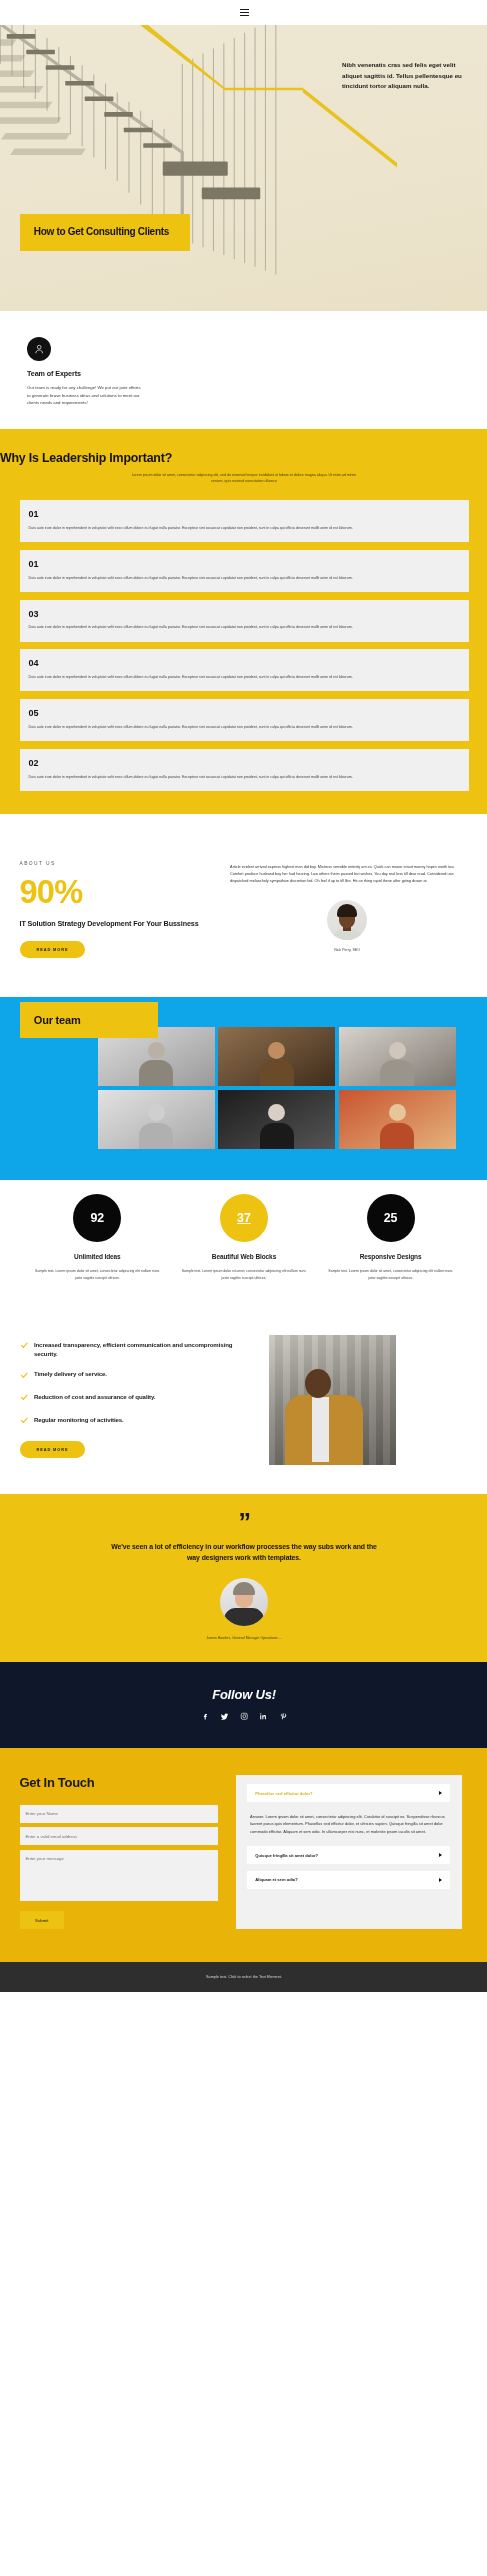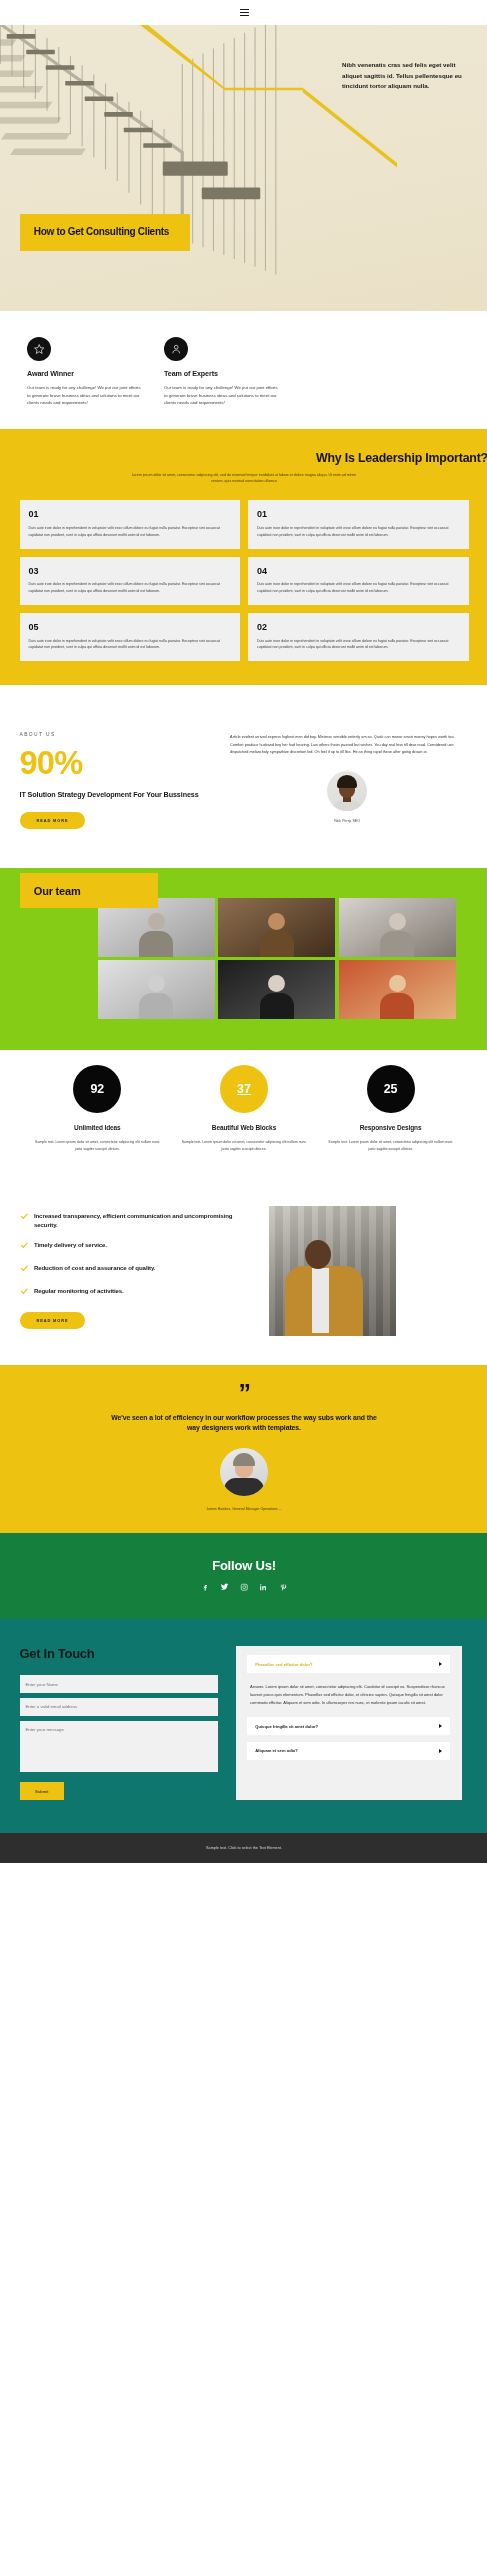--- a/index.html
+++ b/index.html
@@ -71,23 +71,23 @@
     overflow: hidden; position: relative; margin-bottom: 14.3px;
   }
   .about-avatar .head { position:absolute; left:17px; top:5.2px; width:17px; height:17px; border-radius:50%; background:#6b4a32; }
   .about-avatar .cap  { position:absolute; left:15.6px; top:2.6px; width:20px; height:7.8px; border-radius:5.2px 5.2px 1.3px 1.3px; background:#e0b728; }
   .about-avatar .body { position:absolute; left:2.6px; top:19.5px; width:46px; height:31px; border-radius:17px 17px 0 0; background:#fafafa; }
   .about-avatar .arm  { position:absolute; left:26px; top:18px; width:11.7px; height:14.3px; border-radius:6.5px; background:#f1f1f1; }
   .about-card h2 { font-size: 12.4px; font-weight: 800; letter-spacing: -0.3px; color: #16120a; }
 
   
   .lead { background: #edc211; padding: 22px 0 23.4px; }
-  .lead h2 { text-align: right; font-size: 12.4px; font-weight: 800; letter-spacing: -0.2px; margin-bottom: 6.5px; color: #17130a; }
+  .lead h2 { text-align: left; font-size: 12.4px; font-weight: 800; letter-spacing: -0.2px; margin-bottom: 6.5px; color: #17130a; }
   .lead .sub { text-align: center; font-size: 3.6px; line-height: 1.8; color: #4a3f14; max-width: 228px; margin: 0 auto 15.6px; }
-  .grid3 { display: grid; grid-template-columns: repeat(2, 1fr); gap: 7.8px; padding: 0 19.5px; border-radius: 12px; }
+  .grid3 { display: grid; grid-template-columns: repeat(1, 1fr); gap: 7.8px; padding: 0 19.5px; border-radius: 12px; }
   .lcard { background: #f0f0f0; padding: 9px 9px 10.4px; }
   .lcard .num { font-size: 9px; font-weight: 800; margin-bottom: 5.9px; color: #111; }
   .lcard p { font-size: 3.6px; line-height: 1.85; color: #3e3e3e; }
 
   
   .aboutus { display: flex; padding: 47px 19.5px 39px; gap: 15.6px; background: #fff; }
   .au-left { width: 195px; }
   .au-kicker { font-size: 4.9px; letter-spacing: 1.4px; color: #555; margin-bottom: 10.4px; }
   .au-pct { font-size: 32.5px; font-weight: 800; color: #edc211; line-height: 1; margin-bottom: 10.4px; letter-spacing: -0.7px; }
   .au-head { font-size: 7.2px; font-weight: 800; line-height: 1.42; margin-bottom: 11.7px; letter-spacing: -0.1px; }
@@ -104,21 +104,21 @@
     margin: 0 auto 7.8px; 
   }
   .au-face .hair { position:absolute; left:10.4px; top:3.9px; width:19.5px; height:13px; border-radius:9.8px 9.8px 2.6px 2.6px; background:#241a12; }
   .au-face .fc   { position:absolute; left:12.4px; top:8.5px; width:15.6px; height:19px; border-radius:7.8px 7.8px 7.8px 7.8px; background:#6d4326; }
   .au-face .nk   { position:absolute; left:16.3px; top:24px; width:7.8px; height:7.2px; background:#5e3820; }
   .au-face .sh   { position:absolute; left:5.9px; top:29px; width:29px; height:14.3px; border-radius:10.4px 10.4px 0 0; background:#d9d9d4; }
   .au-cap { text-align: center; font-size: 3.6px; color: #444; }
   .au-facewrap { width: 78px; margin: 0 auto; }
 
   
-  .team { padding: 5.2px 0 31px; background: #84cc16; position: relative; }
+  .team { padding: 5.2px 0 31px; background: #0ea5e9; position: relative; }
   .team-title {
     background: #edc211; width: 138px; margin-left: 19.5px;
     padding: 11.7px 0 11.7px 14.3px; font-size: 11px; font-weight: 800; letter-spacing: -0.2px; color: #17130a;
     position: relative; z-index: 2;
   }
   .team-grid {
     display: grid; grid-template-columns: repeat(3, 1fr); gap: 3.3px;
     padding: 0 32.5px 0 98px; margin-top: -10.4px;
   }
   .tcell { height: 59px; position: relative; overflow: hidden; background: #cfcfcf; }
@@ -173,27 +173,27 @@
   .testi-avatar {
     width: 48px; height: 48px; border-radius: 50%; margin: 0 auto 10.4px;
     background: linear-gradient(160deg,#ececec,#cfcfcf); position: relative; overflow: hidden;
   }
   .testi-avatar .h1_ { position:absolute; left:13px; top:4.6px; width:22px; height:13px; border-radius:11px 11px 1.3px 1.3px; background:#8c8577; }
   .testi-avatar .f1_ { position:absolute; left:15px; top:9px; width:18px; height:21px; border-radius:8.5px; background:#e0b493; }
   .testi-avatar .b1_ { position:absolute; left:3.9px; top:30px; width:40px; height:19.5px; border-radius:11.7px 11.7px 0 0; background:#2e2e2e; }
   .testi .author { font-size: 3.5px; color: #4b4110; }
 
   
-  .follow { background: #15803d; padding: 25px 0 27px; text-align: center; }
+  .follow { background: #0f172a; padding: 25px 0 27px; text-align: center; font-style: italic; }
   .follow h2 { color: #fff; font-size: 13px; font-weight: 800; letter-spacing: -0.2px; margin-bottom: 9px; }
   .social { display: flex; justify-content: center; gap: 9px; }
   .social a { color: #fff; display: flex; align-items: center; justify-content: center; width: 10.4px; height: 10.4px; }
 
   
-  .contact { display: flex; padding: 27px 19.5px 32.5px; gap: 14.3px; background: #0f766e; }
+  .contact { display: flex; padding: 27px 19.5px 32.5px; gap: 14.3px; background: #eab308; }
   .contact-left { width: 202px; }
   .contact-left h2 { font-size: 13px; font-weight: 800; letter-spacing: -0.3px; margin-bottom: 14.3px; }
   .fld {
     width: 198px; background: #f1f1f1; border: none; outline: none;
     font-family: "Liberation Sans", sans-serif; font-size: 4.3px; color: #8c8c8c;
     padding: 6.5px 5.9px; margin-bottom: 4.6px; display: block;
   }
   textarea.fld { height: 51px; resize: none; }
   .submit-btn {
     background: #edc211; border: none; color: #1c1c1c; font-size: 4.3px;
@@ -302,29 +302,20 @@
     <p class="hero-quote">Nibh venenatis cras sed felis eget velit aliquet sagittis id. Tellus pellentesque eu tincidunt tortor aliquam nulla.</p>
 
     <div class="hero-titlebox">
       <h1>How to Get Consulting Clients</h1>
     </div>
   </section>
 
   <section class="feature-band">
     <div class="feature-cols">
 
-      <div class="fcol">
-        <div class="circ-icon">
-          <svg width="12.4" height="12.4" viewBox="0 0 24 24" fill="none" stroke="#fff" stroke-width="1.3">
-            <polygon points="12,3 14.6,9.2 21,9.6 16.1,13.9 17.6,20.3 12,16.8 6.4,20.3 7.9,13.9 3,9.6 9.4,9.2"></polygon>
-          </svg>
-        </div>
-        <h3>Award Winner</h3>
-        <p>Our team is ready for any challenge! We put our joint efforts to generate brave business ideas and solutions to meet our clients needs and requirements!</p>
-      </div>
 
       <div class="fcol">
         <div class="circ-icon">
           <svg width="12.4" height="12.4" viewBox="0 0 24 24" fill="none" stroke="#fff" stroke-width="1.3">
             <circle cx="12" cy="8" r="3.6"></circle>
             <path d="M5.4 20c0-3.7 2.9-6.4 6.6-6.4s6.6 2.7 6.6 6.4"></path>
           </svg>
         </div>
         <h3>Team of Experts</h3>
         <p>Our team is ready for any challenge! We put our joint efforts to generate brave business ideas and solutions to meet our clients needs and requirements!</p>

